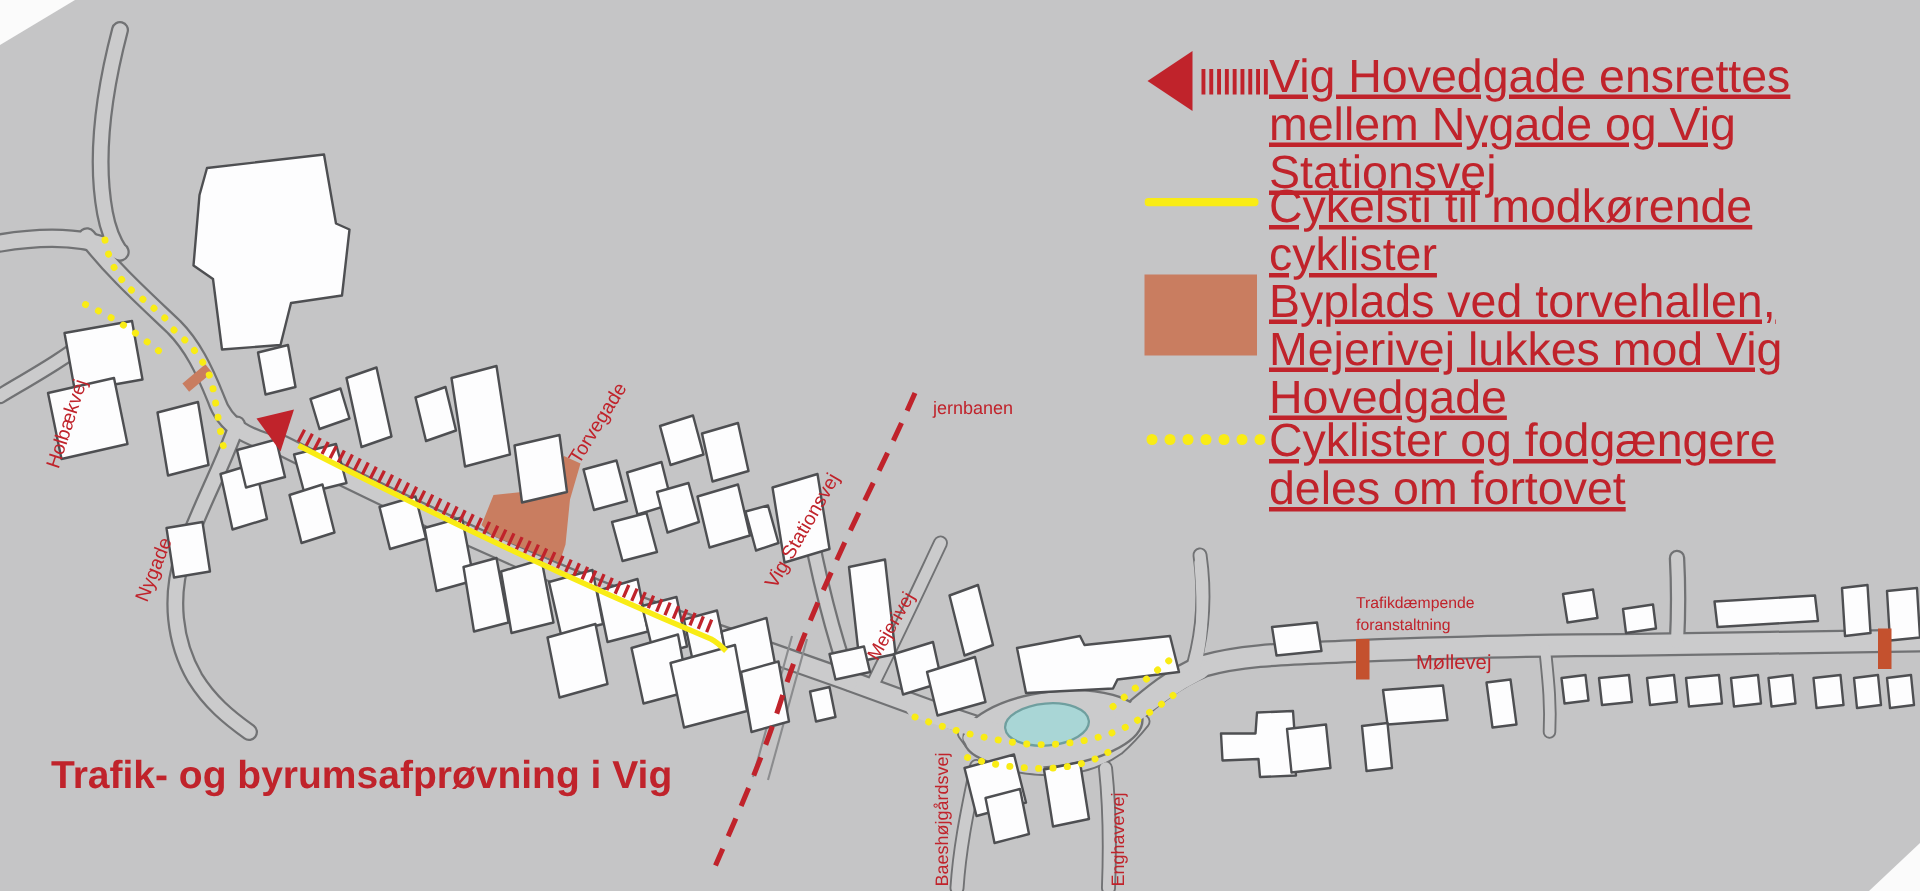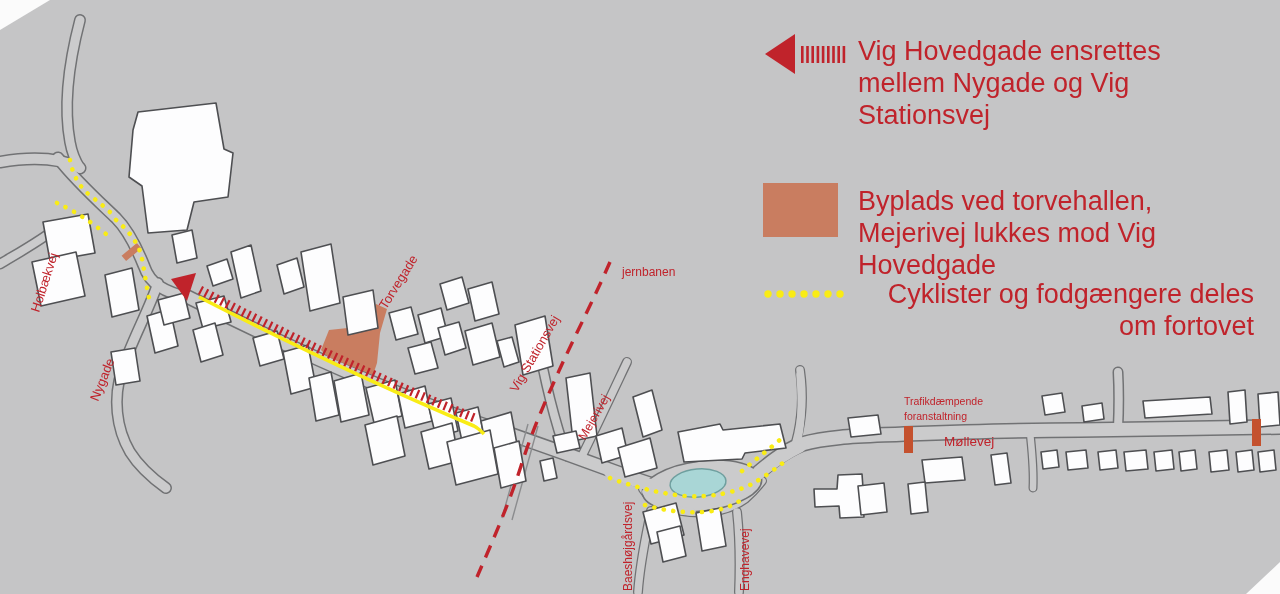--- a/index.html
+++ b/index.html
@@ -30,22 +30,22 @@
   
   .map-title{
     position:absolute;left:34px;top:501px;
     font-size:26px;font-weight:bold;color:var(--red,#c0232b);
     white-space:nowrap;
   }
   .legend{position:absolute;left:752px;top:0;width:528px;height:360px;}
   .legend-row{position:absolute;left:0;width:528px;}
   .legend-icon{position:absolute;left:11px;}
   .legend-text{
-    position:absolute;left:106px;width:396px;
-    font-size:27px;line-height:32px;color:var(--red,#c0232b);
+    position:absolute;left:94px;width:396px;
+    font-size:31px;line-height:32px;color:var(--red,#c0232b);text-decoration:underline;
   }
   .swatch-byplads{width:75px;height:54px;background:var(--salmon,#c97d60);}
 </style>
 </head>
 <body>
 
 <div id="stage">
 
   <svg id="map-svg" width="1280" height="594" viewBox="0 0 1280 594">
 
@@ -224,20 +224,21 @@
       <text class="lbl" transform="translate(749,591) rotate(-90)" font-size="12">Enghavevej</text>
       <text class="lbl" x="944" y="446" font-size="13.5">Møllevej</text>
       <text class="lbl" x="904" y="405" font-size="10.5">Trafikdæmpende</text>
       <text class="lbl" x="904" y="420" font-size="10.5">foranstaltning</text>
     </g>
 
     <polygon class="corner" points="0,0 50,0 0,30"></polygon>
     <polygon class="corner" points="1280,594 1246,594 1280,562"></polygon>
   </svg>
 
+  <div class="map-title">Trafik- og byrumsafprøvning i Vig</div>
 
   <div class="legend">
 
     <div class="legend-row" style="top:28px;height:80px;">
       <div class="legend-icon" style="top:3px;">
         <svg width="84" height="46" viewBox="0 0 84 46">
           <polygon points="2,23 32,3 32,43" fill="var(--red,#c0232b)"></polygon>
           <g fill="var(--red,#c0232b)">
             <rect x="38" y="15" width="2.6" height="17"></rect>
               <rect x="43.2" y="15" width="2.6" height="17"></rect>
@@ -247,37 +248,45 @@
               <rect x="64" y="15" width="2.6" height="17"></rect>
             <rect x="69.2" y="15" width="2.6" height="17"></rect>
               <rect x="74.4" y="15" width="2.6" height="17"></rect>
             <rect x="79.6" y="15" width="2.6" height="17"></rect>
           </g>
         </svg>
       </div>
       <div class="legend-text" style="top:7px;">Vig Hovedgade ensrettes mellem Nygade og Vig Stationsvej</div>
     </div>
 
+    <div class="legend-row" style="top:112px;height:40px;">
+      <div class="legend-icon" style="top:14px;">
+        <svg width="78" height="8" viewBox="0 0 78 8">
+          <rect x="0" y="1" width="76" height="5.5" rx="2.7" fill="var(--yellow,#f9ec15)"></rect>
+        </svg>
+      </div>
+      <div class="legend-text" style="top:10px;">Cykelsti til modkørende cyklister</div>
+    </div>
 
     <div class="legend-row" style="top:178px;height:70px;">
       <div class="legend-icon swatch-byplads" style="top:5px;"></div>
       <div class="legend-text" style="top:7px;">Byplads ved torvehallen, Mejerivej lukkes mod Vig Hovedgade</div>
     </div>
 
     <div class="legend-row" style="top:271px;height:70px;">
       <div class="legend-icon" style="top:14px;">
         <svg width="84" height="10" viewBox="0 0 84 10">
           <g fill="var(--yellow,#f9ec15)">
             <circle cx="5" cy="5" r="3.7"></circle>
               <circle cx="17" cy="5" r="3.7"></circle>
               <circle cx="29" cy="5" r="3.7"></circle>
             <circle cx="41" cy="5" r="3.7"></circle>
               <circle cx="53" cy="5" r="3.7"></circle>
               <circle cx="65" cy="5" r="3.7"></circle>
             <circle cx="77" cy="5" r="3.7"></circle>
           </g>
         </svg>
       </div>
-      <div class="legend-text" style="top:7px;text-align:right;">Cyklister og fodgængere deles om fortovet</div>
+      <div class="legend-text" style="top:7px;">Cyklister og fodgængere deles om fortovet</div>
     </div>
 
   </div>
 </div>
 
 </body></html>

